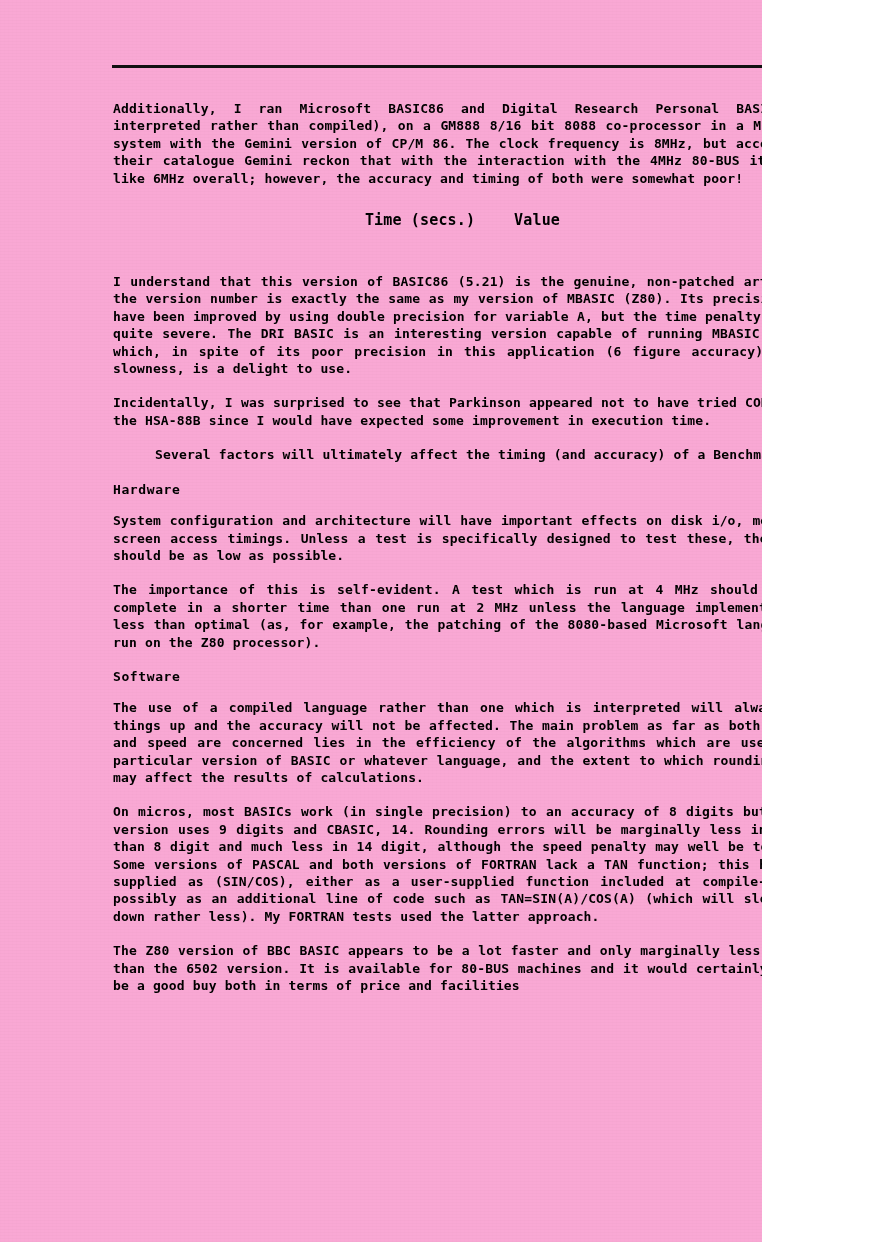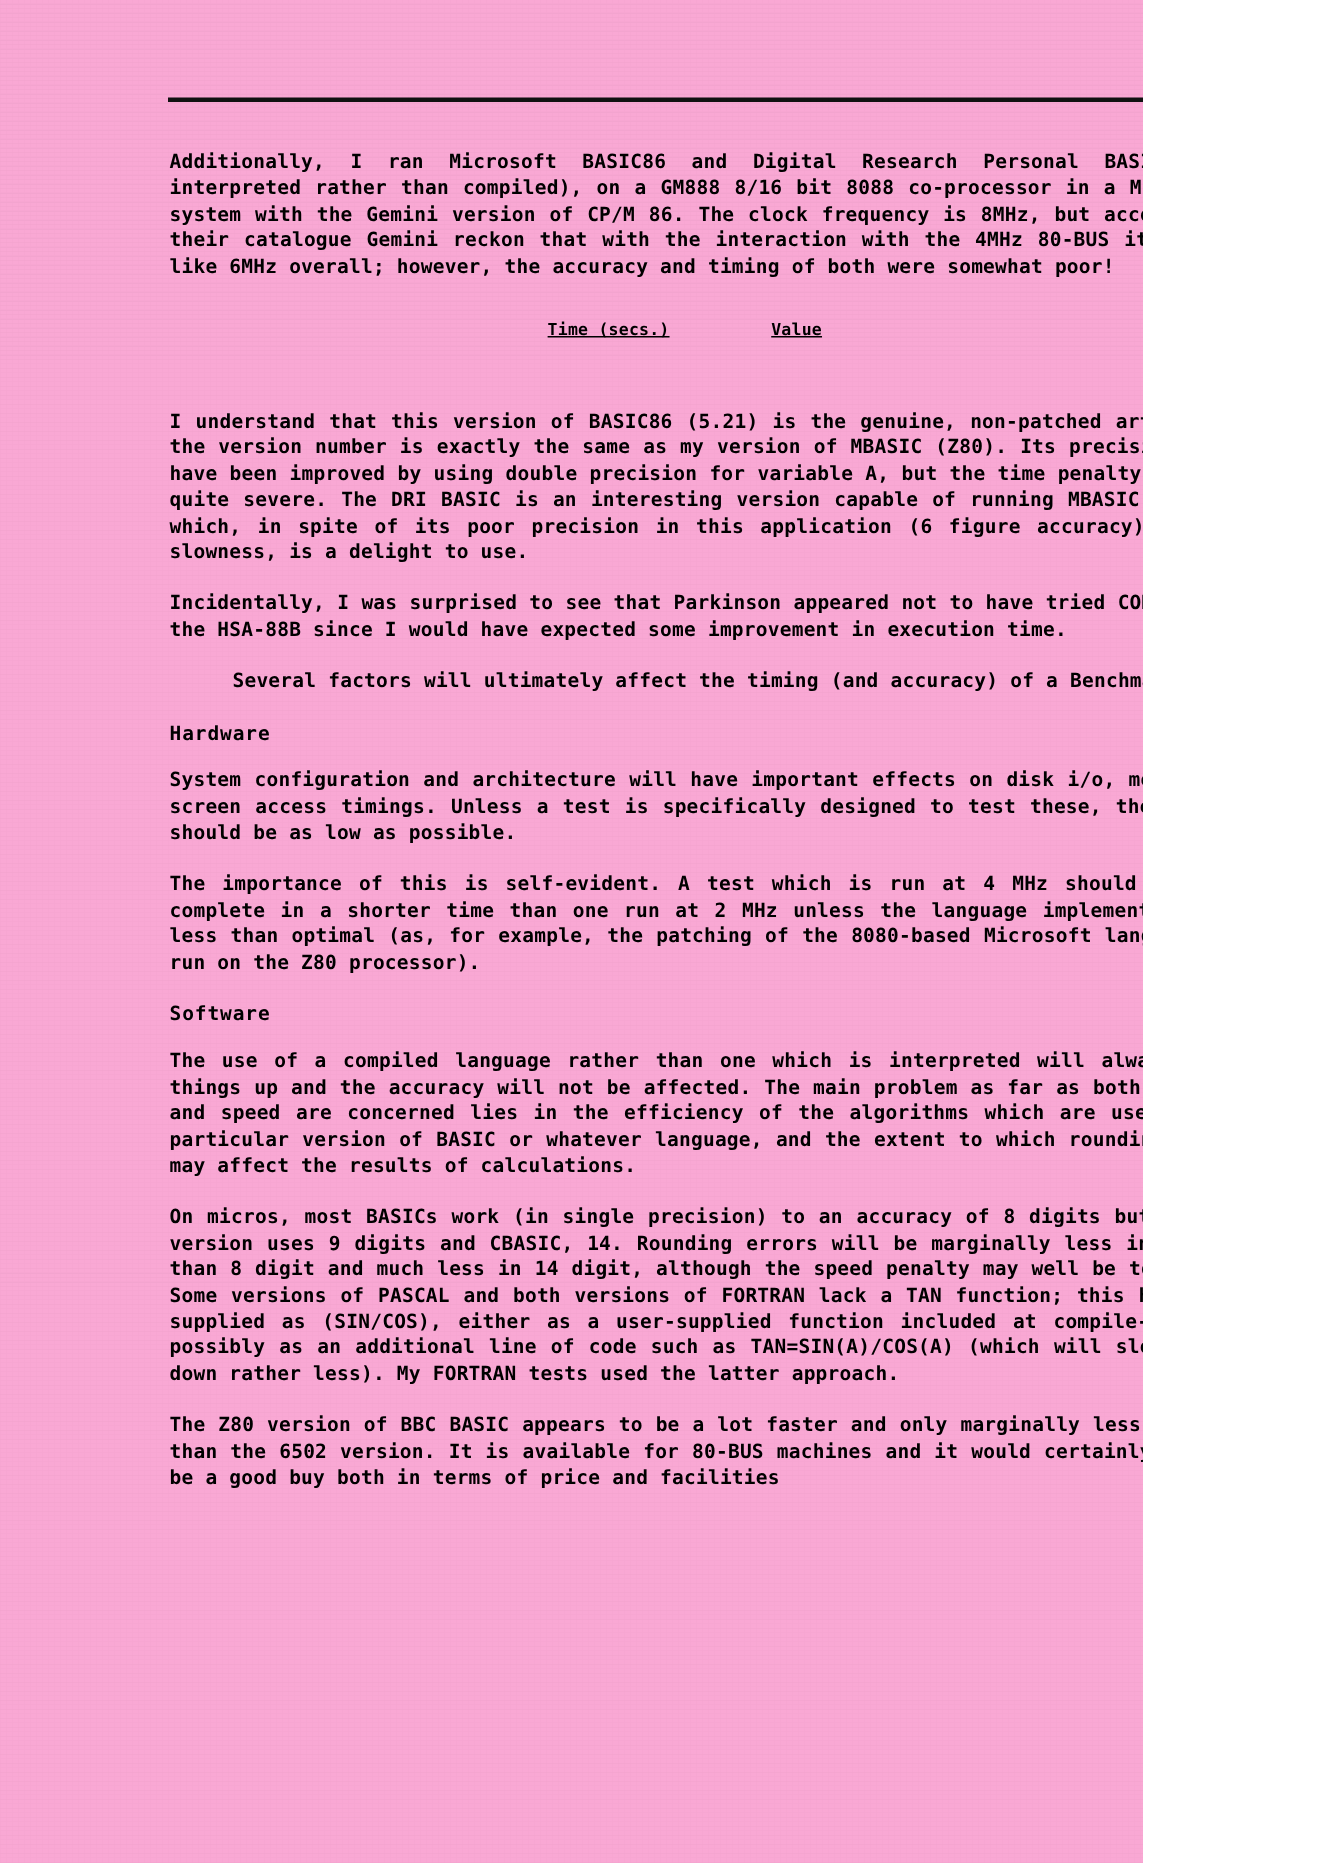--- a/index.html
+++ b/index.html
@@ -80,24 +80,23 @@
     letter-spacing: 0.6px;
   }
   .gap-before { margin-top: 26px; }
   .gap-before-lg { margin-top: 34px; }
 
   
   table.results {
     border-collapse: collapse;
     margin: 24px 0 26px 0;
     width: 560px;
-    font-size: 11px;
+    font-size: 15px;
     font-weight: bold;
     letter-spacing: 0.15px;
-    text-decoration: underline;
   }
   table.results th,
   table.results td {
     padding: 0;
     border: 0;
     font-weight: bold;
     text-align: left;
     vertical-align: baseline;
   }
   table.results thead th {

